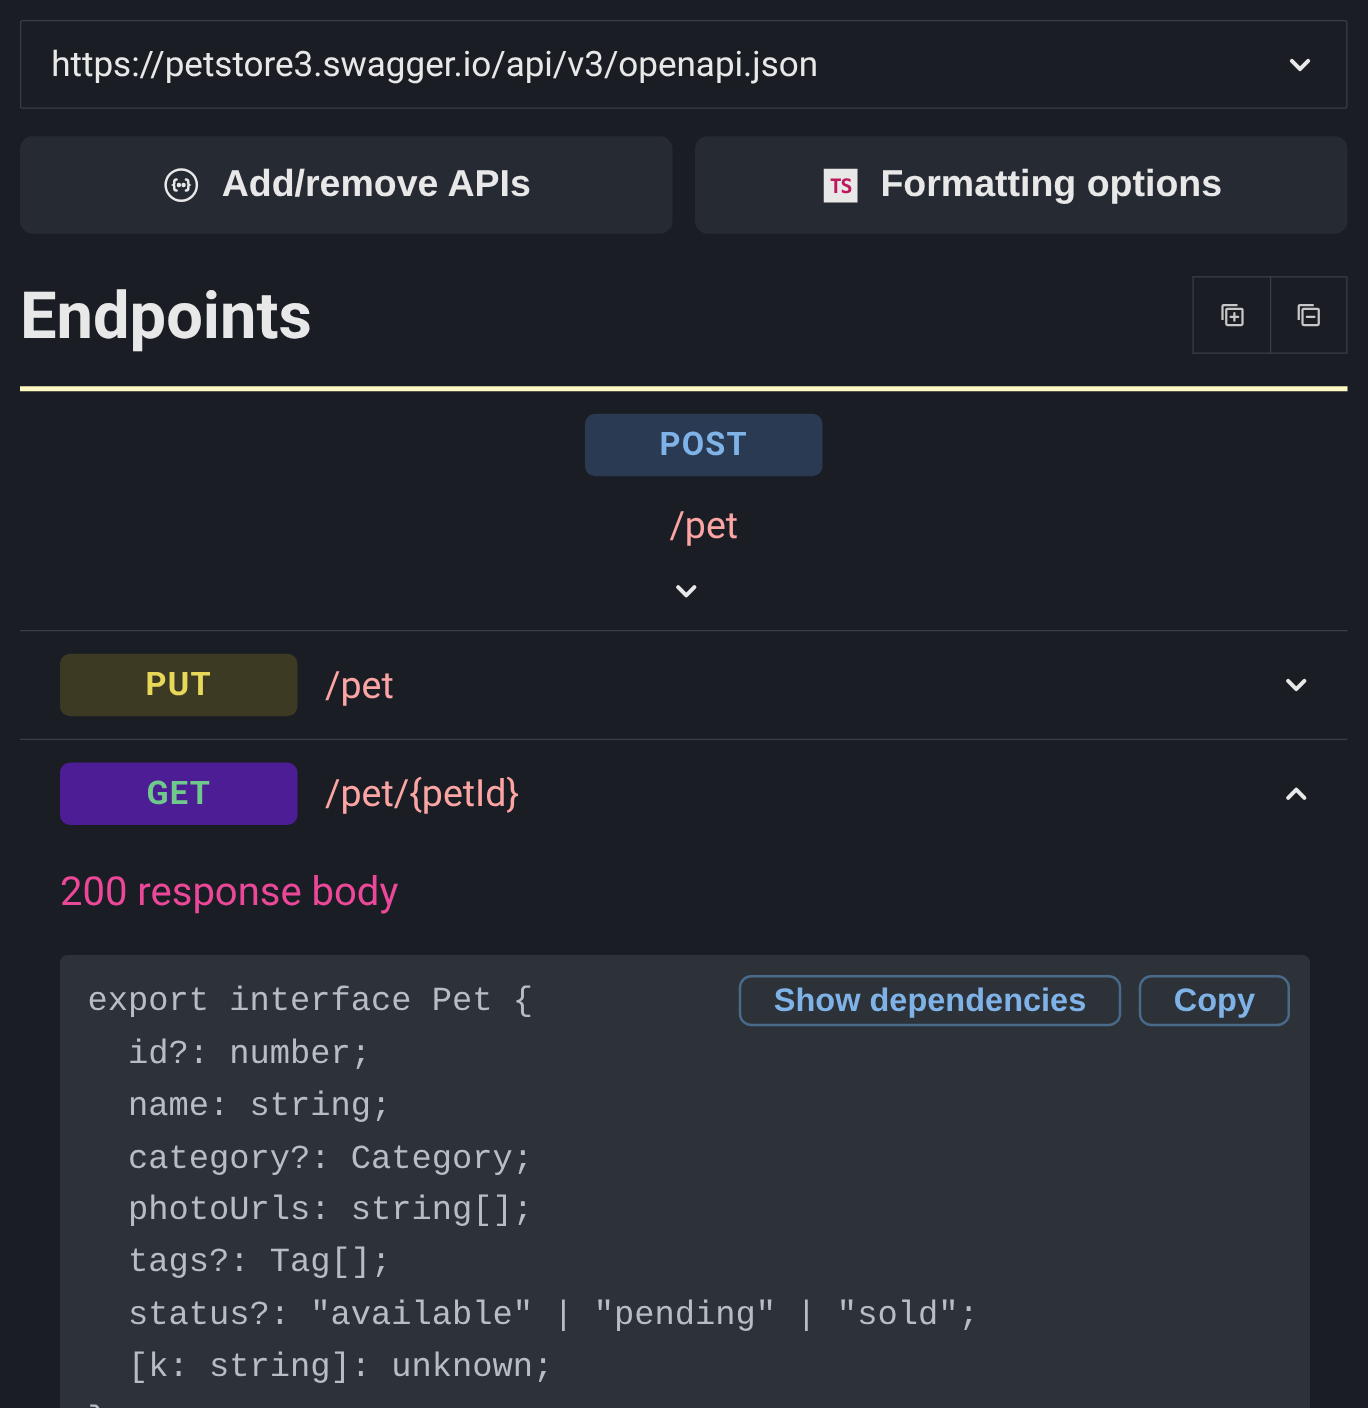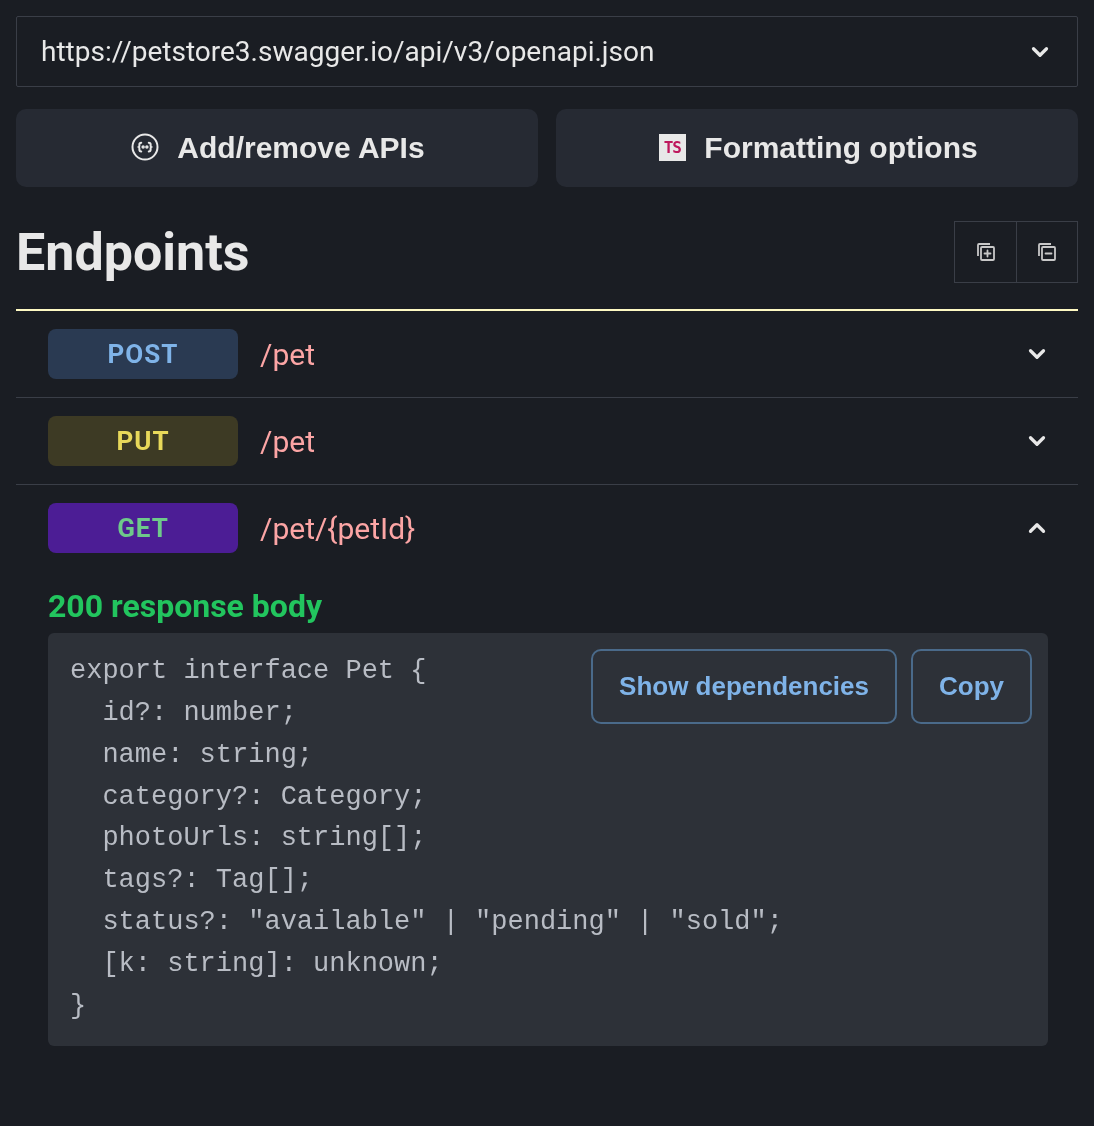--- a/index.html
+++ b/index.html
@@ -26,21 +26,21 @@
   .big-btn {
     flex: 1;
     background: #262a33;
     border: none;
     border-radius: 10px;
     color: #e8e8e8;
     font-size: 30px;
     font-weight: 600;
     padding: 22px 0;
     display: flex;
-    align-items: flex-start;
+    align-items: center;
     justify-content: center;
     gap: 16px;
     cursor: pointer;
   }
   .big-btn .icon { width: 32px; height: 32px; display:flex; align-items:center; justify-content:center; }
   .ts-badge {
     background: #e8e8e8;
     color: #be185d;
     font-family: monospace;
     font-weight: 700;
@@ -70,37 +70,37 @@
   }
   .icon-btn:first-child { border-right: none; }
   .endpoint-row {
     display: flex;
     align-items: center;
     border-top: 1px solid #3a3e47;
     padding: 18px 0 18px 32px;
     cursor: pointer;
     gap: 22px;
   }
-  .endpoint-row:first-child { border-top: 2px solid #fef9c3; }
+  .endpoint-row:first-child { border-top: 4px solid #fef9c3; flex-direction: column; }
   .method-badge {
     min-width: 190px;
     text-align: center;
     font-weight: 700;
     font-size: 26px;
     padding: 10px 0;
     border-radius: 8px;
     letter-spacing: 1px;
   }
   .method-post { background: #2a3a52; color: #7fb3e8; }
   .method-put  { background: #3d3a24; color: #e8d85a; }
   .method-get  { background: #4c1d95; color: #6ec98a; }
   .endpoint-path { font-size: 30px; color: #fca5a5; flex: 1; }
   .endpoint-chevron { margin-right: 28px; color: #e8e8e8; }
   .response-section { padding: 16px 30px 0 32px; }
-  .response-title { font-size: 32px; color: #22c55e; margin-bottom: 8px; font-weight: bold; }
+  .response-title { font-size: 32px; color: #ec4899; margin-bottom: 32px; }
   .code-block {
     background: #2d3138;
     border-radius: 6px;
     padding: 18px 22px;
     position: relative;
   }
   .code-block pre {
     font-family: "SFMono-Regular", Consolas, "Liberation Mono", Menlo, monospace;
     font-size: 27px;
     line-height: 1.55;
@@ -113,21 +113,21 @@
     right: 16px;
     display: flex;
     gap: 14px;
   }
   .code-action-btn {
     background: transparent;
     border: 2px solid #4a6a8a;
     color: #7fb3e8;
     font-size: 26px;
     font-weight: 600;
-    padding: 20px 26px;
+    padding: 3px 26px;
     border-radius: 10px;
     cursor: pointer;
   }
   svg { display: block; }
 </style>
 </head>
 <body>
 
 <div class="url-select">
   <span>https://petstore3.swagger.io/api/v3/openapi.json</span>

